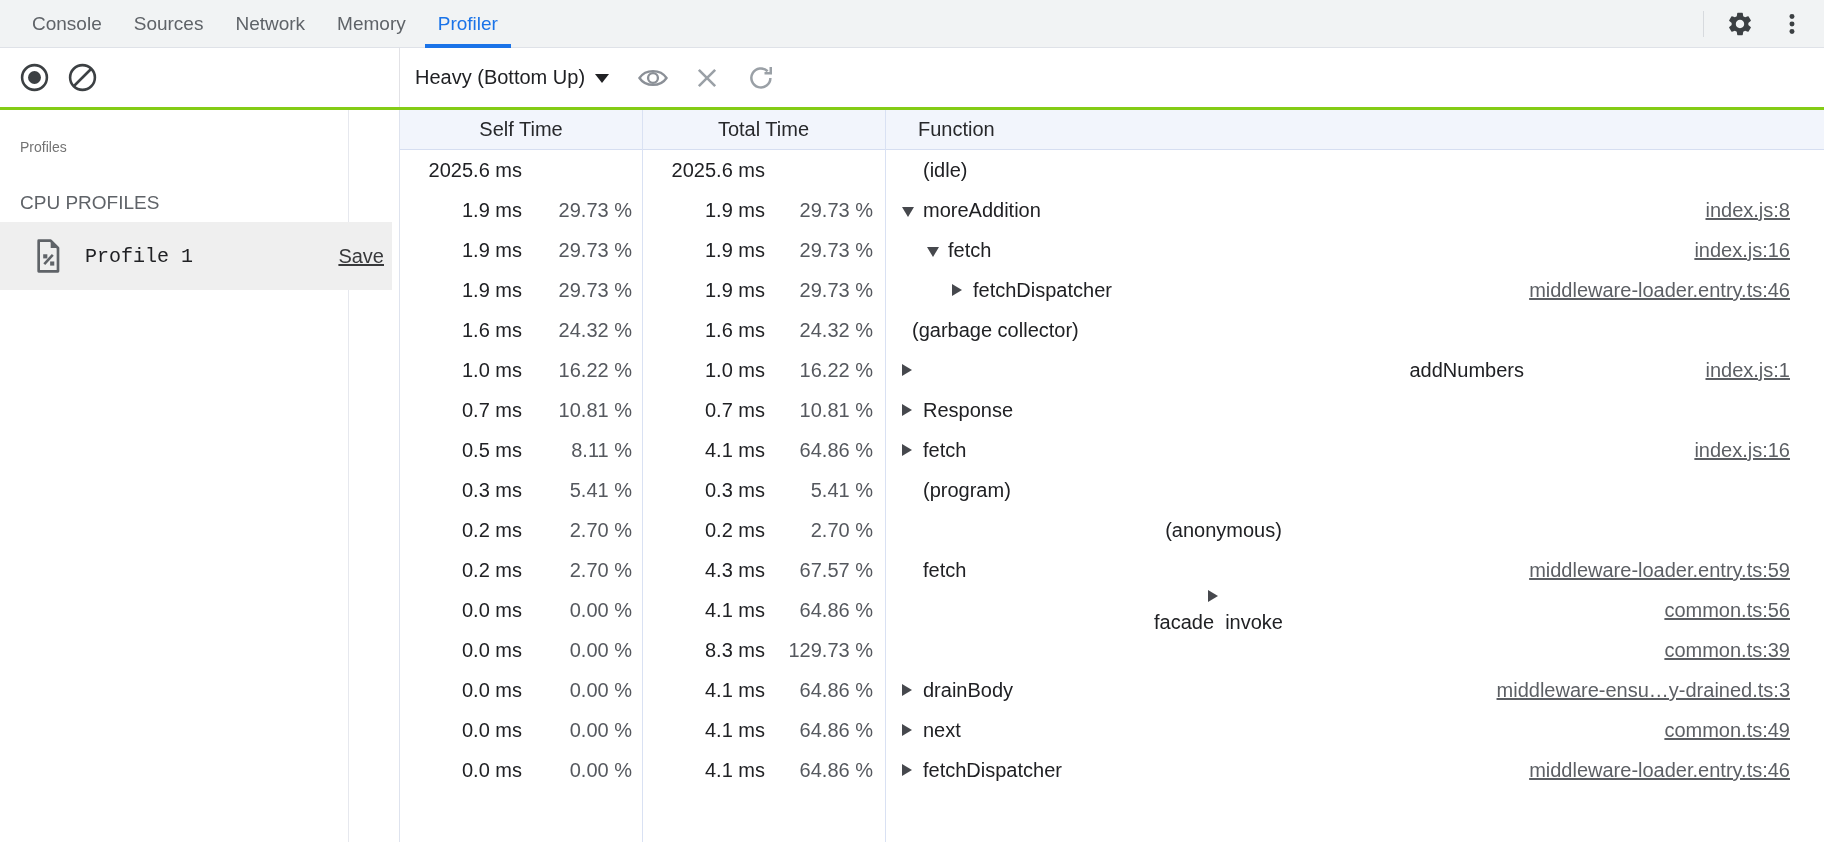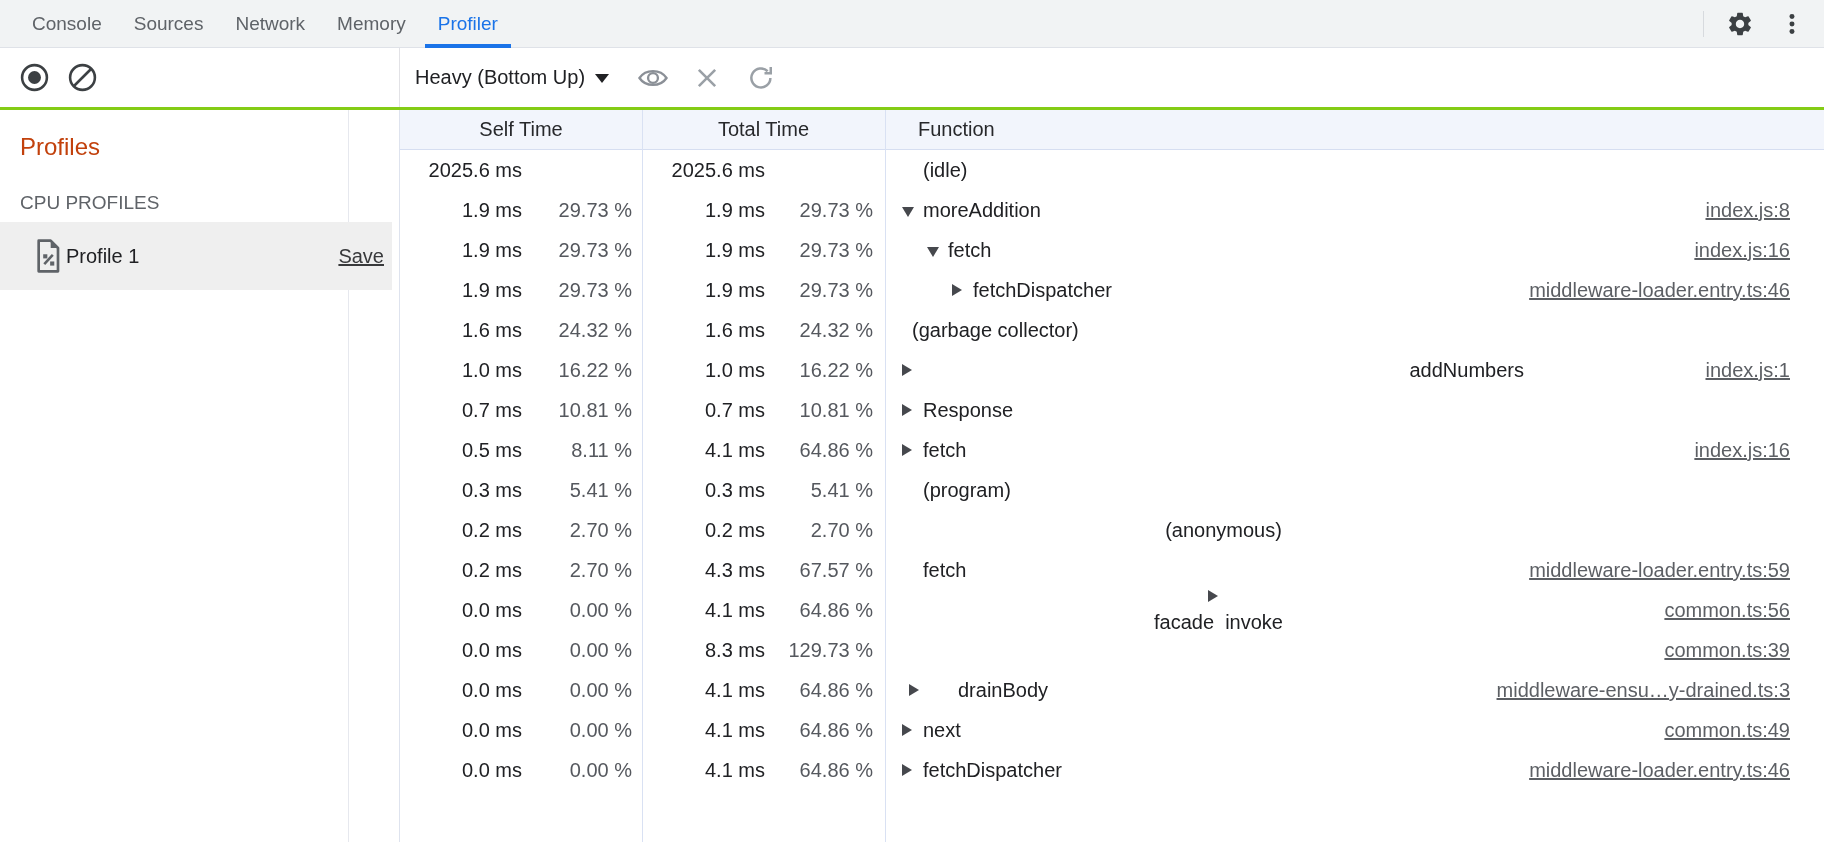--- a/index.html
+++ b/index.html
@@ -31,26 +31,26 @@
     padding-left:18px;box-sizing:border-box;border-right:1px solid #e2e2e6;}
   .toolbar-main{display:flex;align-items:center;padding-left:15px;}
   .view-select{display:flex;align-items:center;gap:10px;font-size:20px;color:#202124;}
   .caret-down{width:0;height:0;border-left:7px solid transparent;border-right:7px solid transparent;border-top:9px solid #202124;margin-top:2px;}
   .tool-icons{display:flex;align-items:center;gap:22px;margin-left:28px;}
 
   
   .sidebar{position:absolute;top:110px;left:0;width:400px;bottom:0;background:#fff;
     border-right:1px solid #dee3ee;box-sizing:border-box;}
   .inner-line{position:absolute;top:110px;left:348px;width:1px;bottom:0;background:#e6e8ee;z-index:1;}
-  .profiles-title{margin:23px 0 0 20px;font-size:24px;color:#c2410c;line-height:28px;}
+  .profiles-title{margin:23px 0 0 20px;font-size:14px;color:#737373;line-height:28px;}
   .profiles-section{margin:29px 0 0 20px;font-size:19px;color:#5f6368;line-height:26px;}
   .profile-item{position:absolute;left:0;top:112px;height:68px;width:392px;background:#efefef;
     display:flex;align-items:center;z-index:2;}
   .profile-item .doc{margin-left:32px;flex:none;display:flex;}
-  .profile-name{margin-left:2px;font-size:20px;color:#202124;}
+  .profile-name{margin-left:21px;font-size:20px;color:#202124;font-family:Liberation Mono, monospace;}
   .profile-save{margin-left:auto;margin-right:8px;font-size:20px;color:#38393b;text-decoration:underline;}
 
   
   .grid-header{position:absolute;left:400px;top:110px;right:0;height:40px;background:#f2f5fc;
     border-bottom:1px solid #d6def1;box-sizing:border-box;z-index:0;}
   .gh{position:absolute;top:0;height:39px;line-height:39px;font-size:20px;color:#27282b;}
   .gh-self{left:0;width:242px;text-align:center;}
   .gh-total{left:242px;width:243px;text-align:center;}
   .gh-fn{left:494px;text-align:left;margin-left:24px;}
   .divider-v{position:absolute;top:110px;bottom:0;width:1px;background:#d9e1f3;z-index:0;}
@@ -313,21 +313,21 @@
       <div class="cell self-pct">0.00 %</div>
       <div class="cell total-ms">8.3 ms</div>
       <div class="cell total-pct">129.73 %</div>
       <span class="fn-link">common.ts:39</span>
     </div>
     <div class="row">
       <div class="cell self-ms">0.0 ms</div>
       <div class="cell self-pct">0.00 %</div>
       <div class="cell total-ms">4.1 ms</div>
       <div class="cell total-pct">64.86 %</div>
-      <div class="cell fn" style="padding-left: 24px; gap: 28px;">
+      <div class="cell fn" style="padding-left: 17px;">
         <span class="tw">
           <span class="tri-c"></span>
         </span>
         <span>drainBody</span>
       </div>
       <span class="fn-link">middleware-ensu…y-drained.ts:3</span>
     </div>
     <div class="row">
       <div class="cell self-ms">0.0 ms</div>
       <div class="cell self-pct">0.00 %</div>

